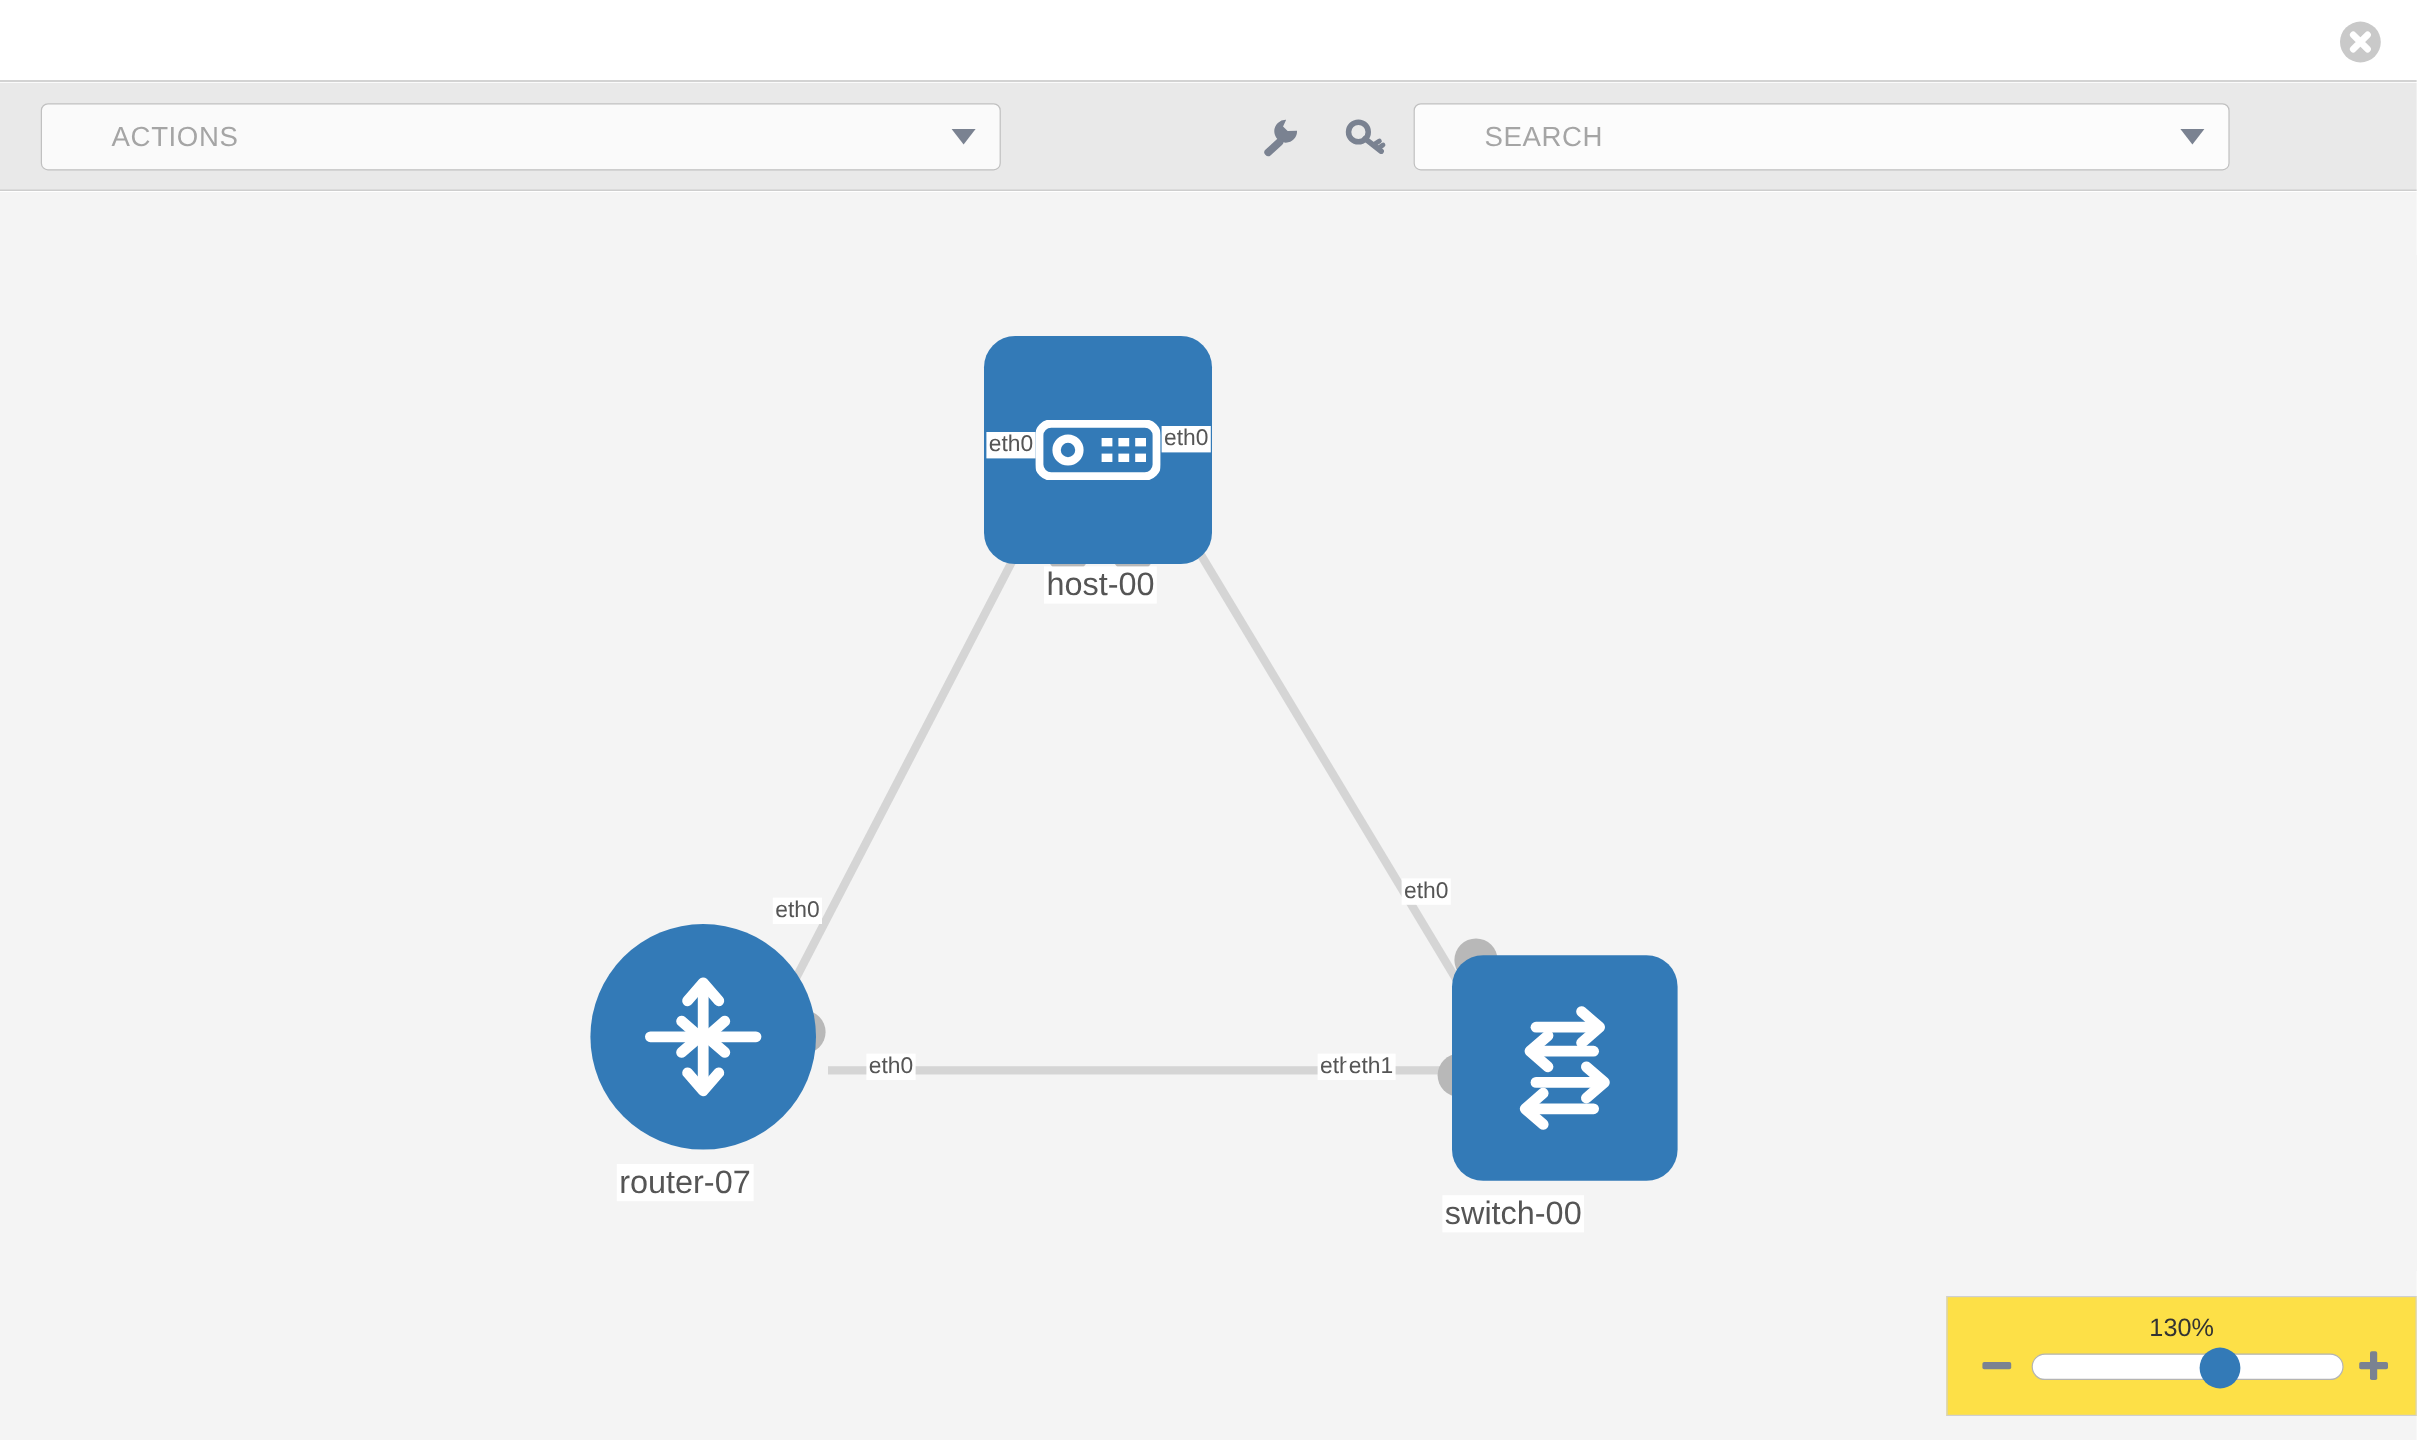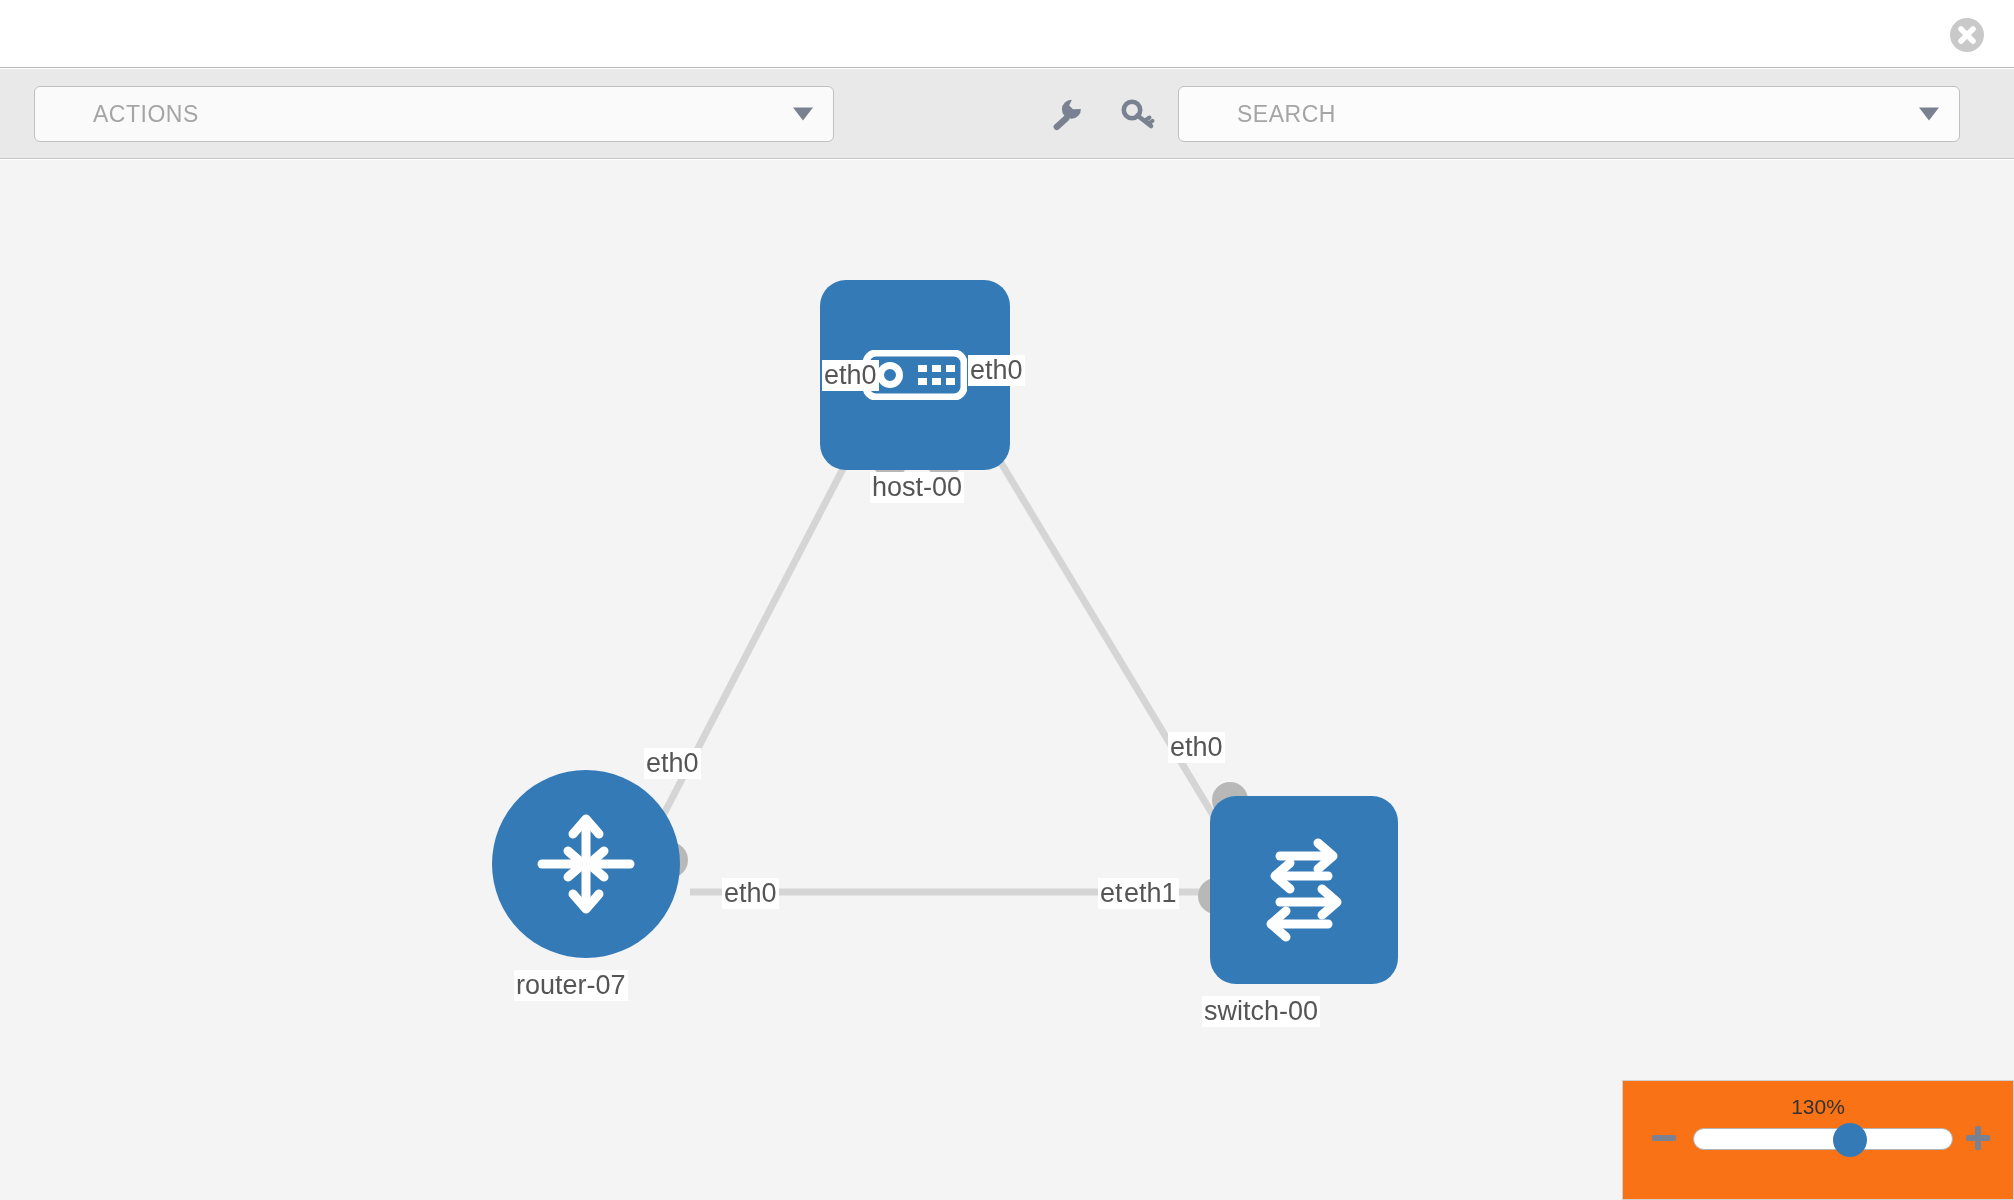--- a/index.html
+++ b/index.html
@@ -68,21 +68,21 @@
   }
   .actions-select {
     left: 34px;
     top: 17px;
     width: 800px;
     height: 56px;
   }
   .search-select {
     left: 1178px;
     top: 17px;
-    width: 782px;
+    width: 680px;
     height: 56px;
     background: #fcfcfc;
   }
   .select-label {
     position: absolute;
     left: 18px;
     top: 50%;
     transform: translateY(-50%);
     font-size: 23px;
     color: #a5a5a5;
@@ -155,35 +155,35 @@
     position: absolute;
     width: 36px;
     height: 36px;
     border-radius: 50%;
     background: #b8b8b8;
   }
 
   
   .iface {
     position: absolute;
-    font-size: 27px;
+    font-size: 19px;
     color: #555555;
     background: #ffffff;
     white-space: nowrap;
     padding: 0 2px;
   }
 
   
   .zoom-panel {
     position: absolute;
     left: 1622px;
     top: 1080px;
     width: 392px;
-    height: 120px;
-    background: #f97316;
+    height: 100px;
+    background: #fde047;
     border: 1px solid #cfcfcf;
   }
   .zoom-level {
     position: absolute;
     top: 14px;
     left: 0;
     width: 100%;
     text-align: center;
     font-size: 21px;
     color: #333333;

